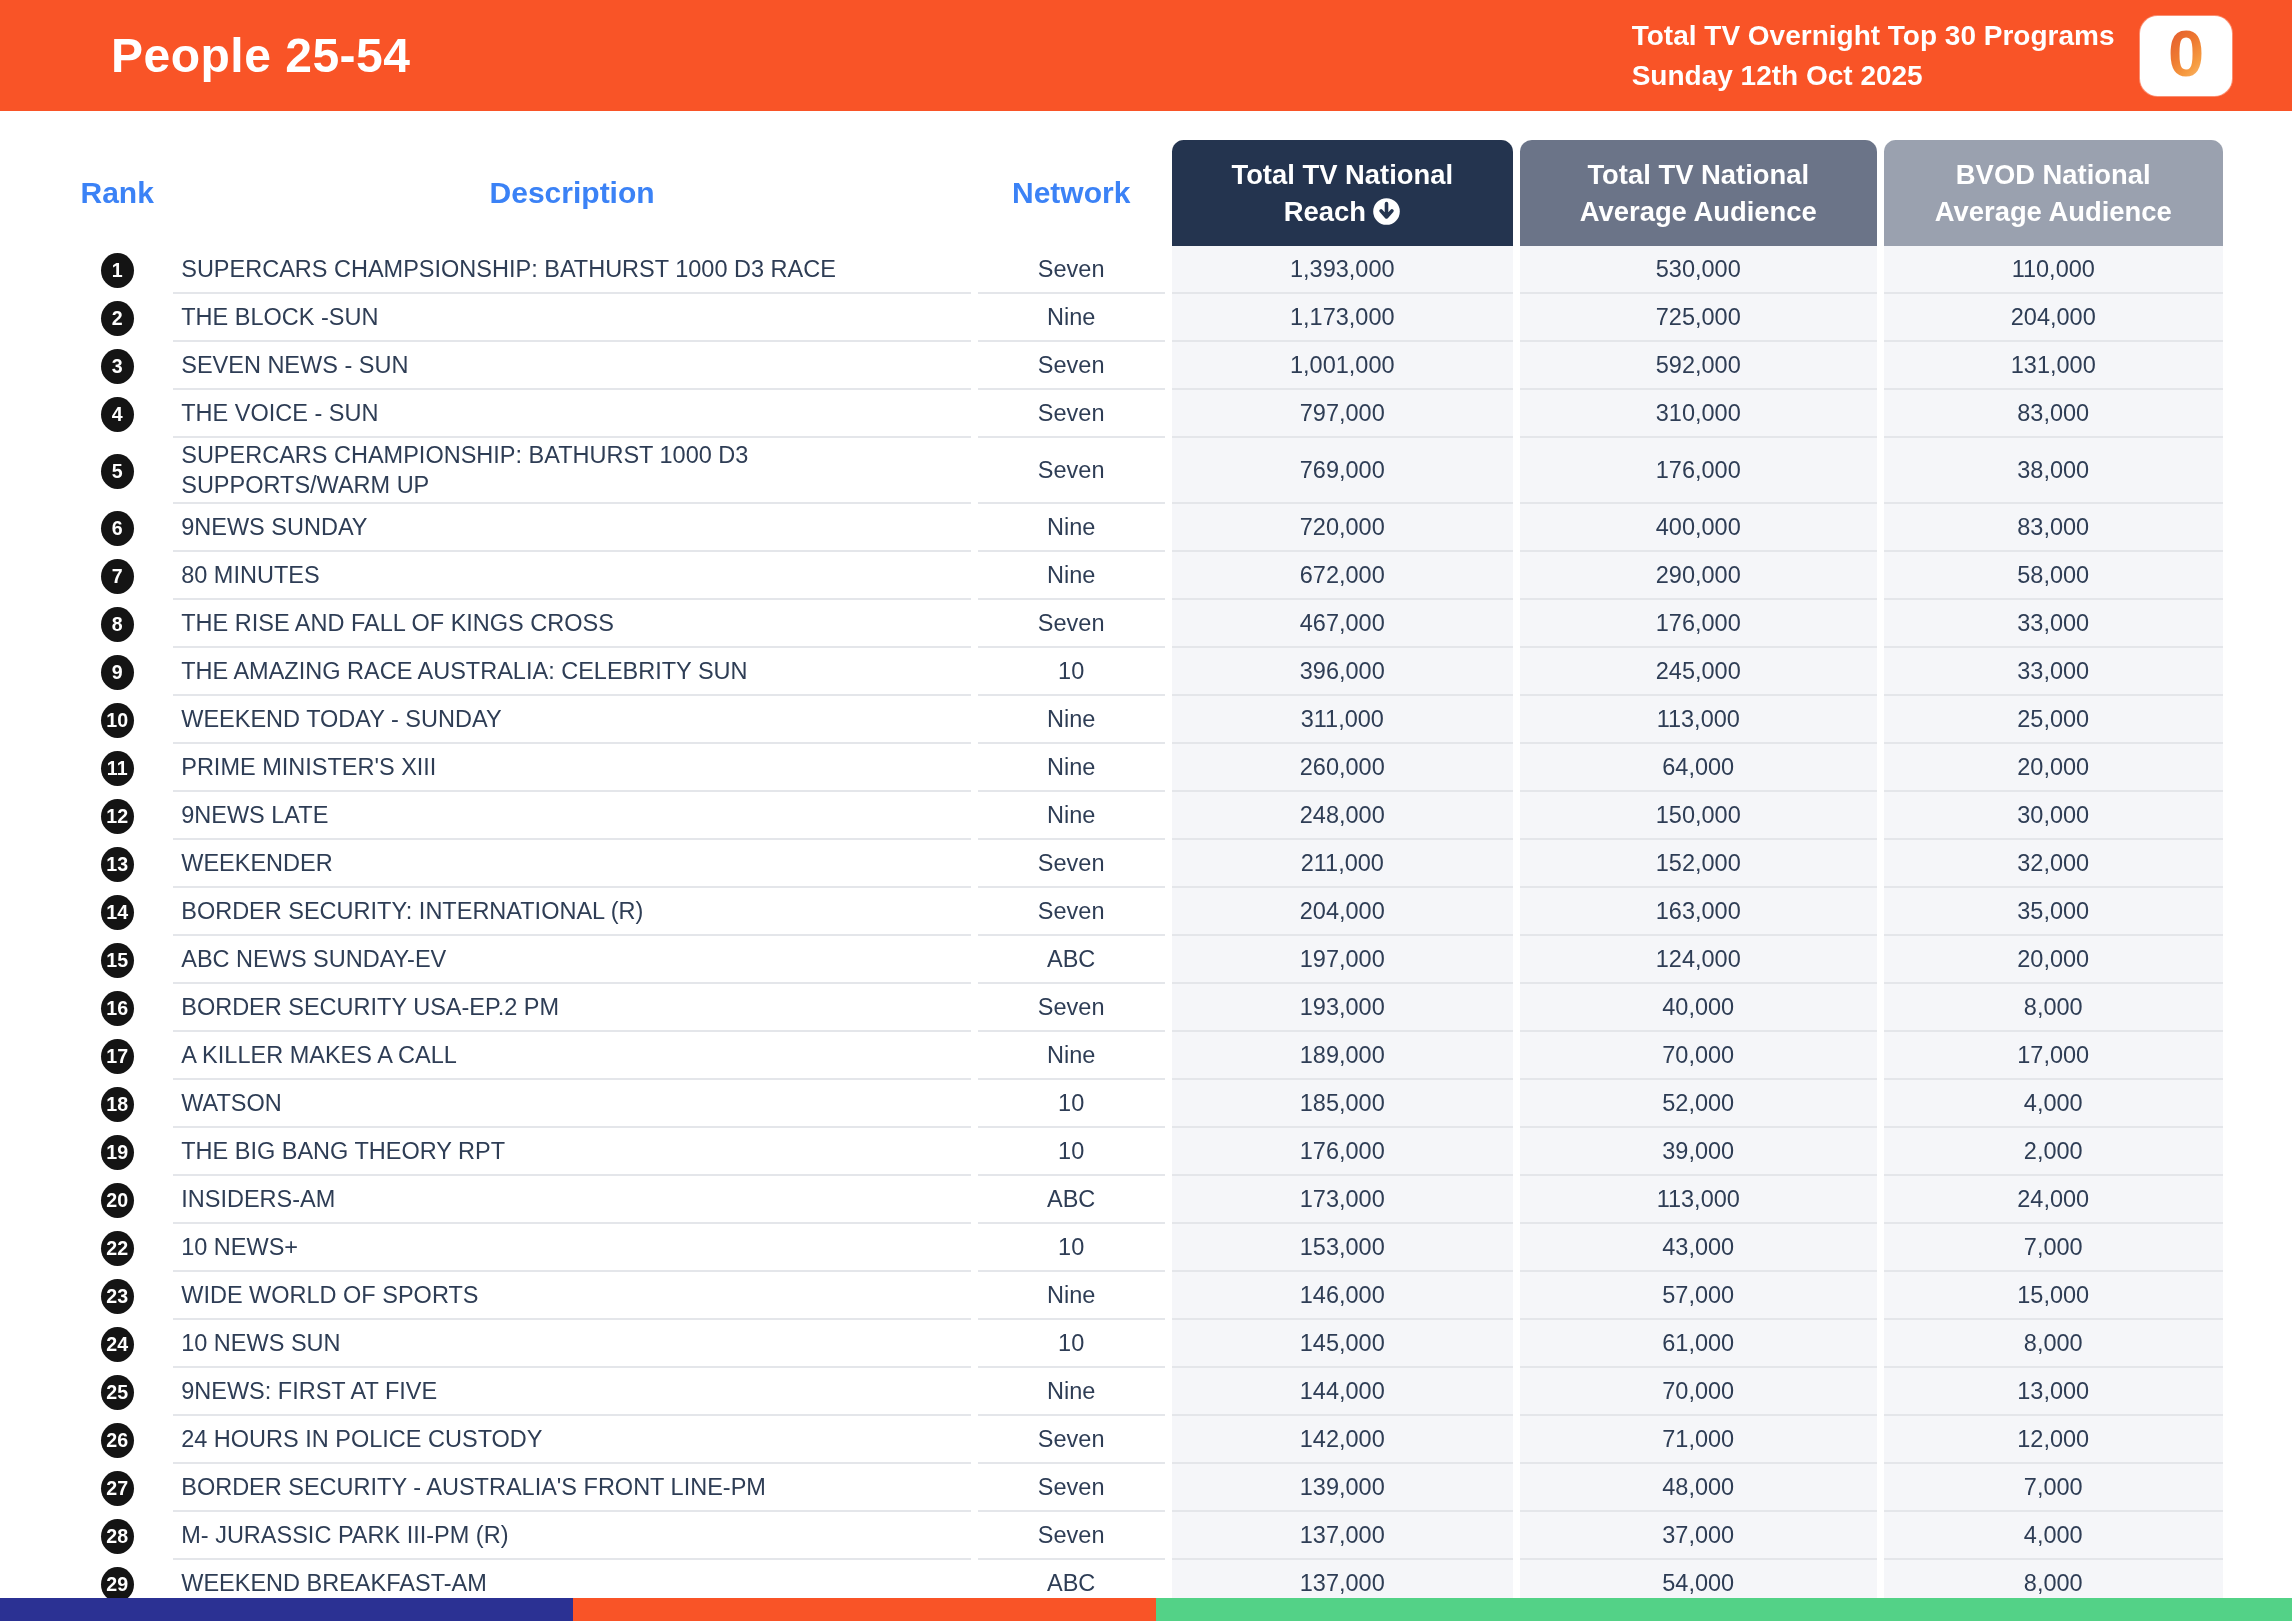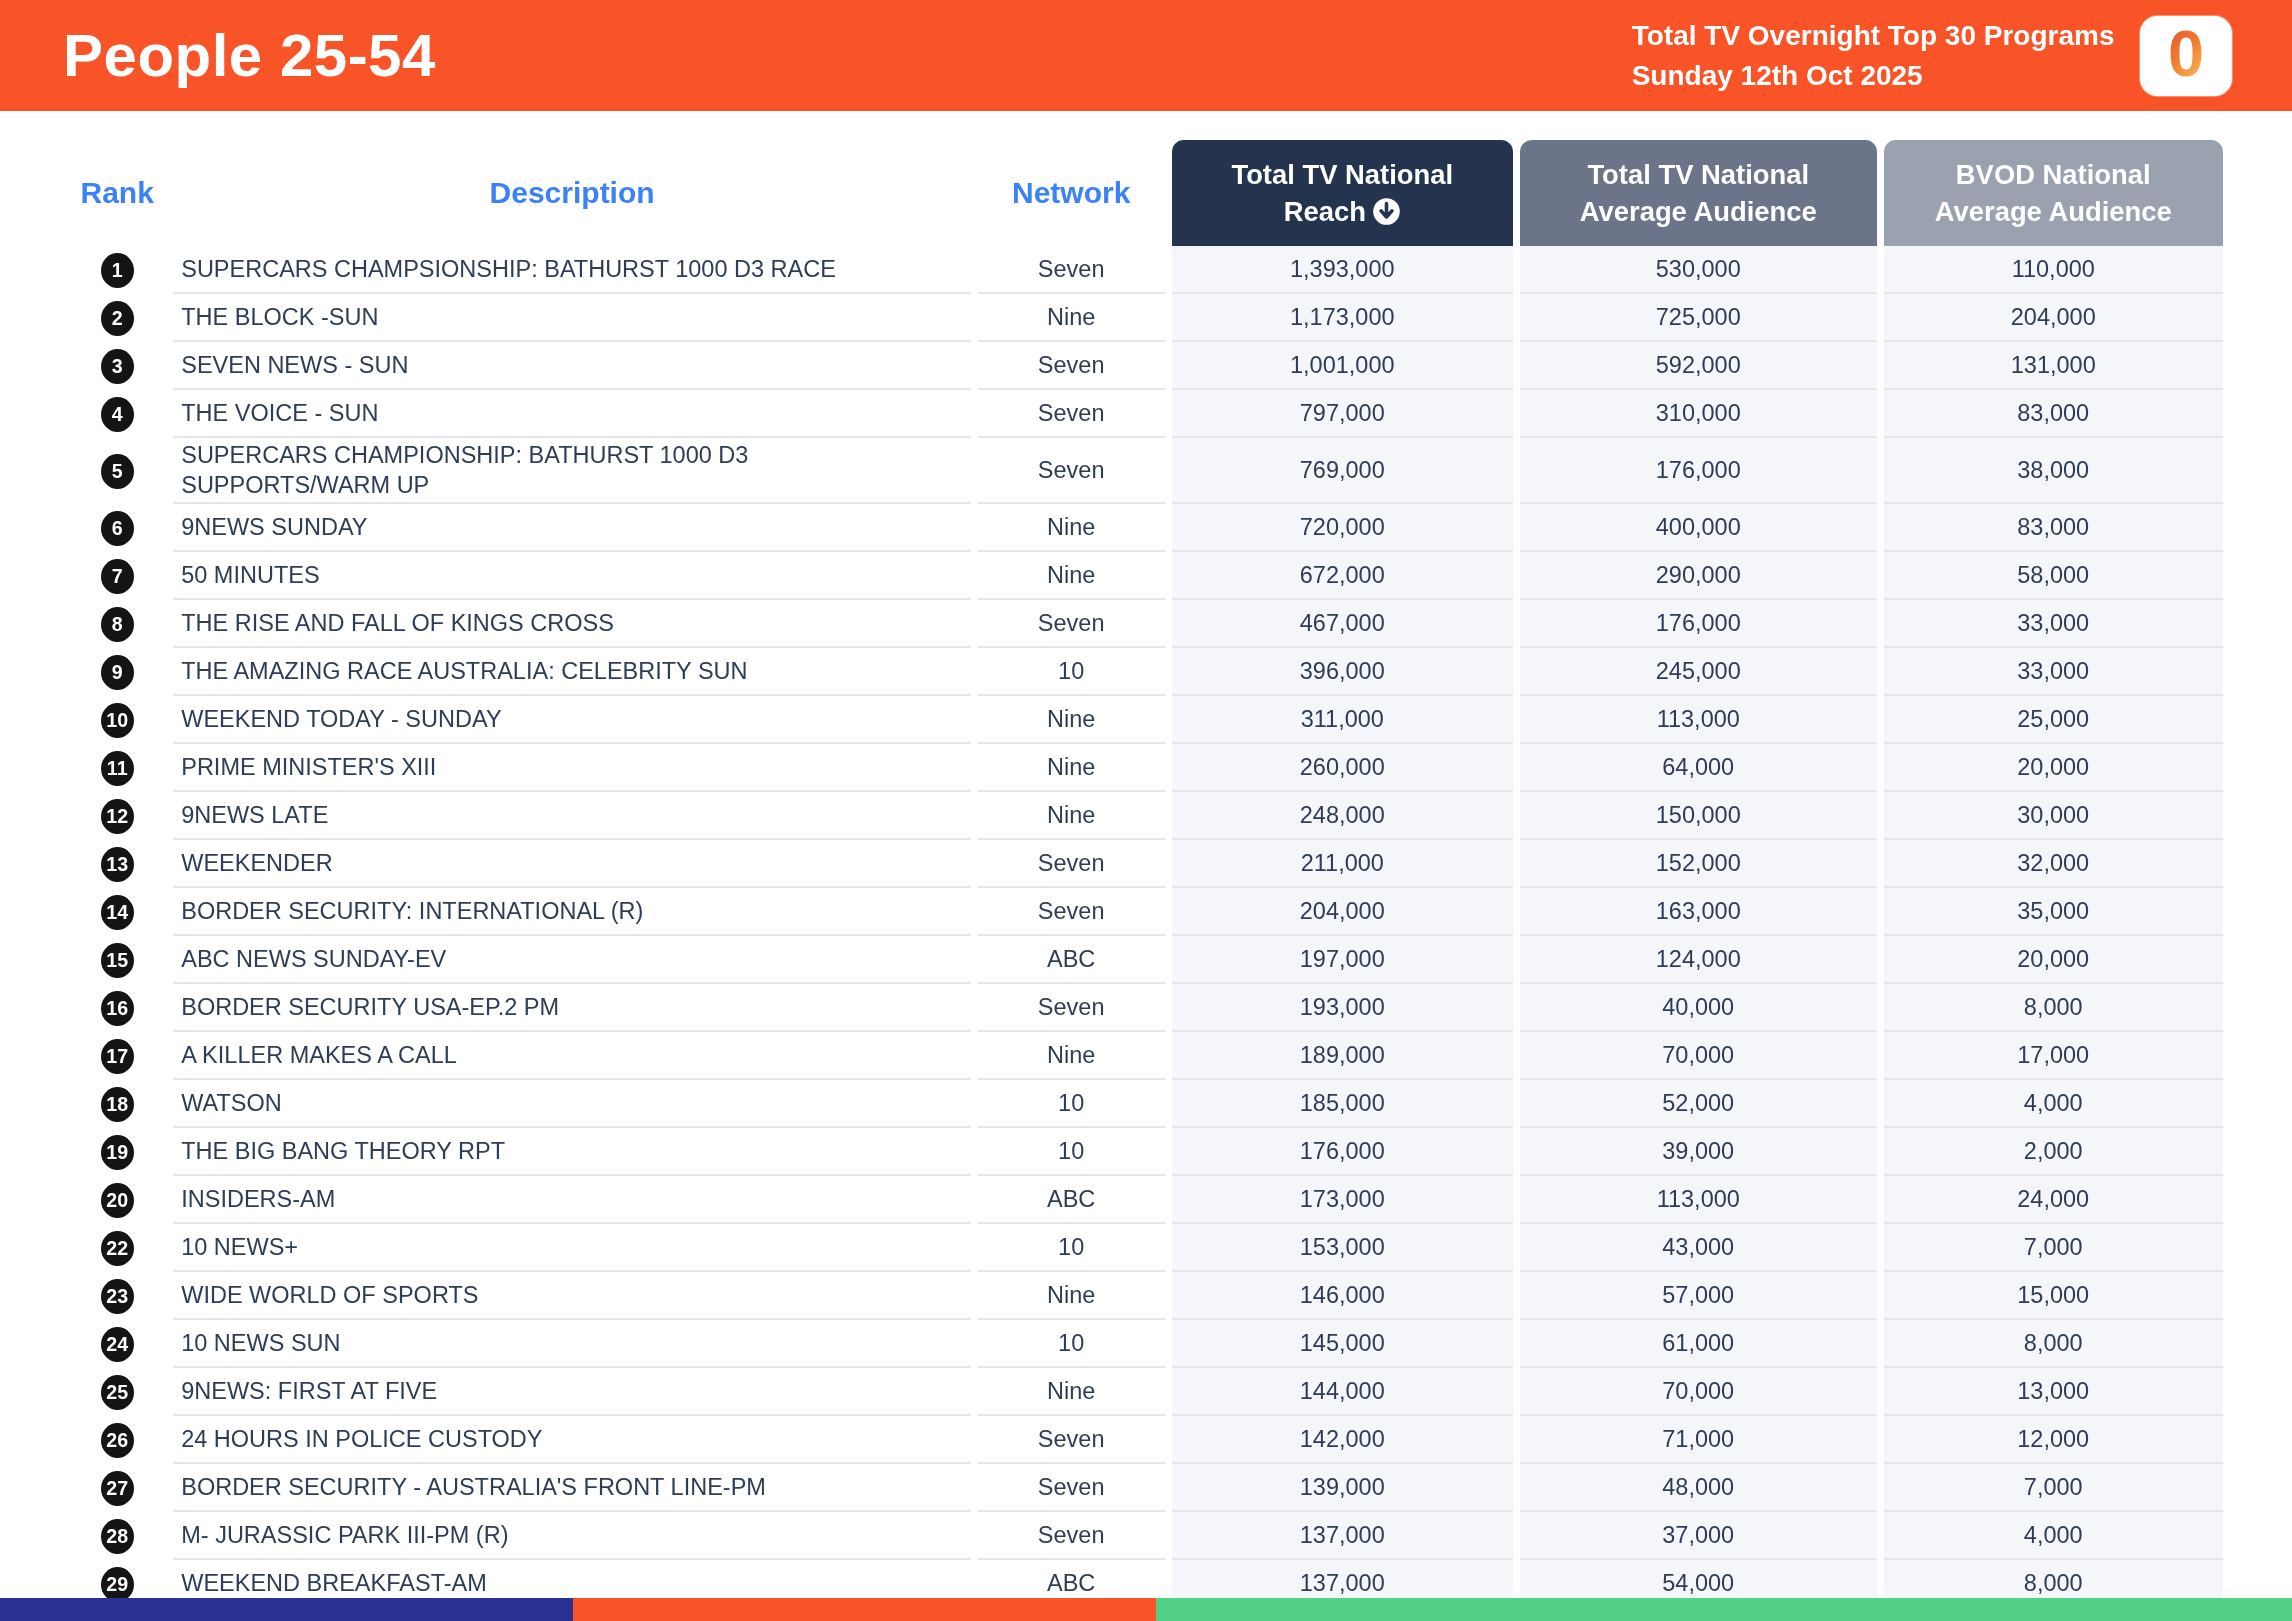--- a/index.html
+++ b/index.html
@@ -23,24 +23,25 @@
     overflow:hidden;
   }
   .banner{
     height:111px;
     background:var(--banner-orange);
     display:flex;
     align-items:center;
   }
   .banner-title{
     color:#ffffff;
-    font-size:60px;
+    font-size:48px;
     font-weight:bold;
     padding-left:63px;
     letter-spacing:0.5px;
+    margin-left:48px;
   }
   .banner-right{
     margin-left:auto;
     text-align:left;
     color:#ffffff;
     font-weight:bold;
     font-size:28px;
     line-height:40px;
     padding-right:25.5px;
     white-space:nowrap;
@@ -226,21 +227,21 @@
       <tr>
         <td class="rank"><span class="rank-badge">6</span></td>
         <td class="desc">9NEWS SUNDAY</td>
         <td class="network">Nine</td>
         <td class="num">720,000</td>
         <td class="num">400,000</td>
         <td class="num">83,000</td>
       </tr>
       <tr>
         <td class="rank"><span class="rank-badge">7</span></td>
-        <td class="desc">50 MINUTES</td>
+        <td class="desc">80 MINUTES</td>
         <td class="network">Nine</td>
         <td class="num">672,000</td>
         <td class="num">290,000</td>
         <td class="num">58,000</td>
       </tr>
       <tr>
         <td class="rank"><span class="rank-badge">8</span></td>
         <td class="desc">THE RISE AND FALL OF KINGS CROSS</td>
         <td class="network">Seven</td>
         <td class="num">467,000</td>

